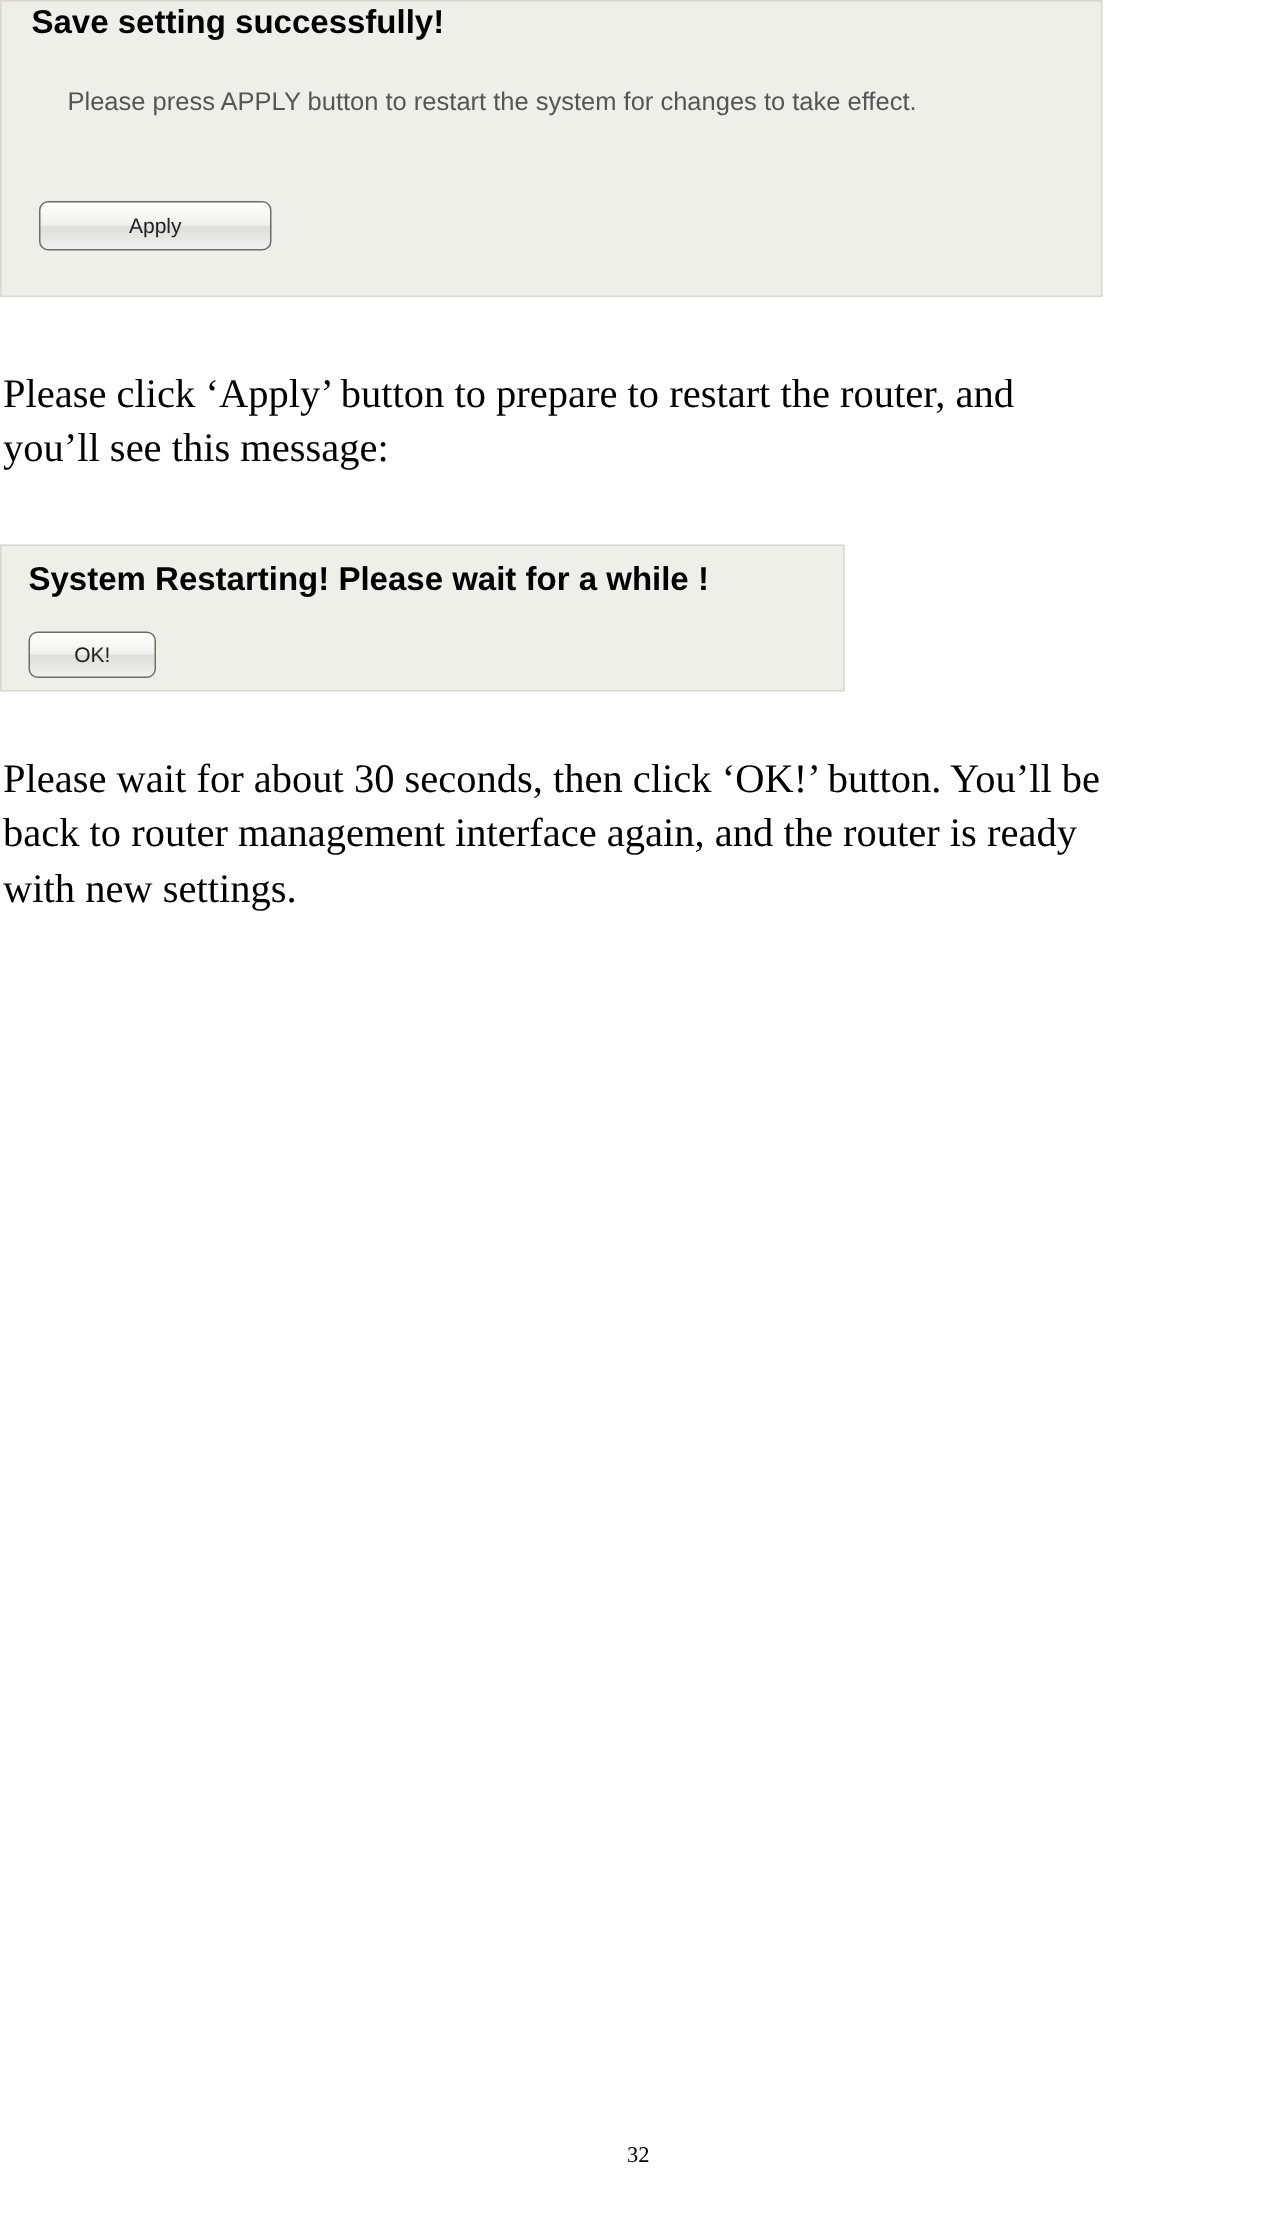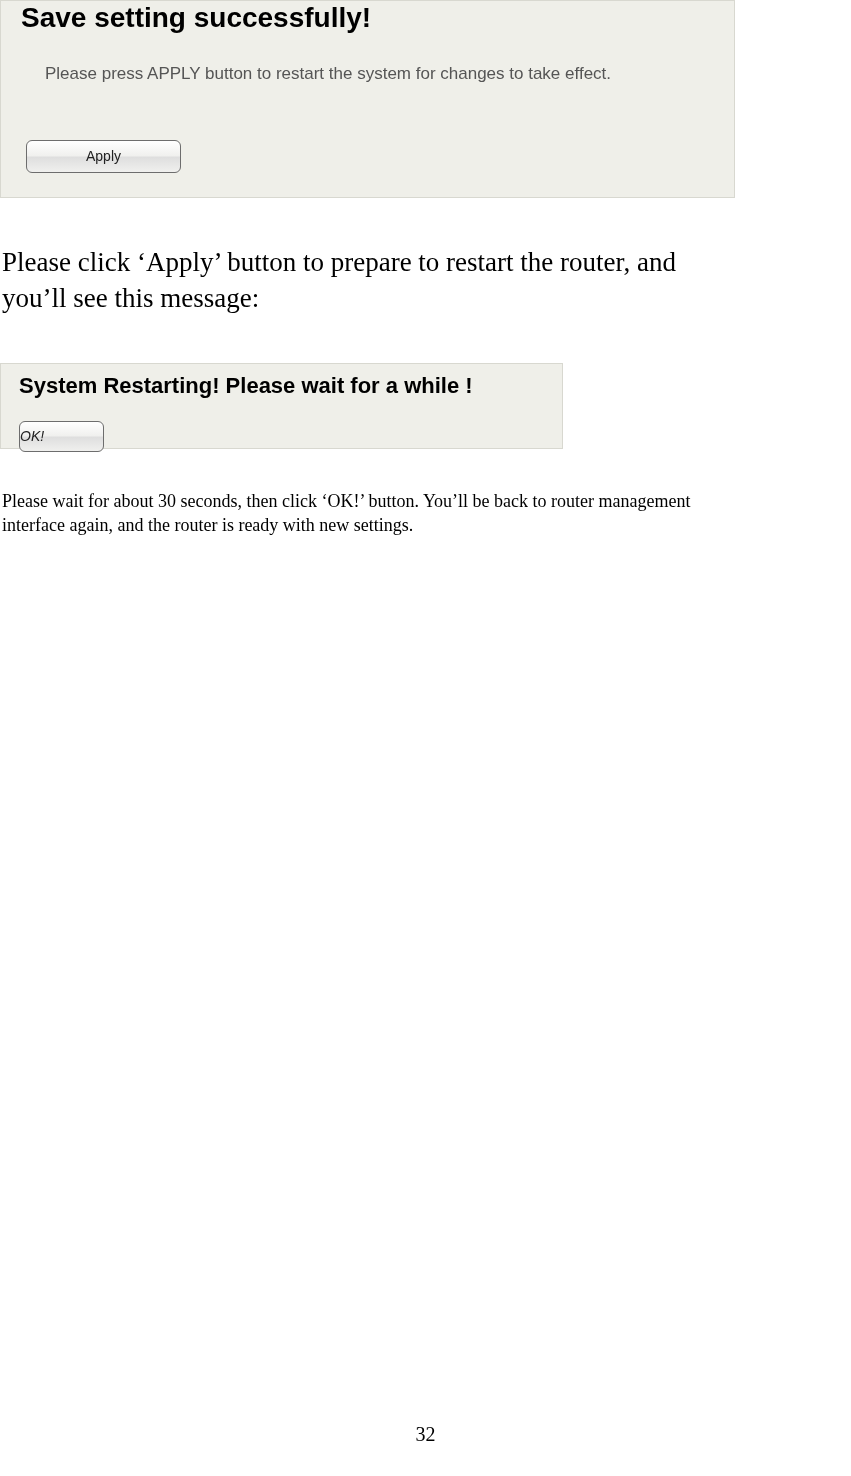--- a/index.html
+++ b/index.html
@@ -18,21 +18,21 @@
       margin-top: 0;
     }
     .panel1 {
       width: 735px;
       height: 198px;
       margin-left: 0;
     }
     .panel-heading {
       font-family: Arial, Helvetica, sans-serif;
       font-weight: bold;
-      font-size: 28px;
+      font-size: 22px;
       color: #000000;
       padding: 1px 0 0 20px;
     }
     .panel-instruction {
       font-family: Arial, Helvetica, sans-serif;
       font-size: 17px;
       color: #555555;
       padding: 30px 0 0 44px;
     }
     .apply-button {
@@ -52,21 +52,21 @@
     }
     .body-text {
       font-family: "Times New Roman", Times, serif;
       font-size: 27px;
       line-height: 1.35;
       padding: 46px 0 0 2px;
       width: 703px;
     }
     .panel2 {
       width: 563px;
-      height: 86px;
+      height: 98px;
       margin-top: 46px;
       margin-left: 0;
     }
     .panel2-heading {
       font-family: Arial, Helvetica, sans-serif;
       font-weight: bold;
       font-size: 22px;
       color: #000000;
       padding: 9px 0 0 18px;
     }
@@ -74,39 +74,39 @@
       display: inline-block;
       margin: 22px 0 0 18px;
       width: 85px;
       height: 31px;
       border: 1px solid #6d6d6d;
       border-radius: 6px;
       background: linear-gradient(to bottom, #ffffff 0%, #f0f0ee 48%, #dedede 52%, #f0f0ee 100%);
       font-family: Arial, Helvetica, sans-serif;
       font-size: 14px;
       color: #222222;
+      text-align: center;
       line-height: 28px;
       cursor: pointer;
-      font-style: italic;
     }
     .body-text2 {
       font-family: "Times New Roman", Times, serif;
-      font-size: 18px;
+      font-size: 27px;
       line-height: 1.35;
       padding: 40px 0 0 2px;
       width: 756px;
     }
     .page-number {
       position: absolute;
       bottom: 30px;
       left: 0;
       width: 851px;
       text-align: center;
       font-family: "Times New Roman", Times, serif;
-      font-size: 20px;
+      font-size: 15px;
       color: #000000;
     }
   </style>
 </head>
 <body>
 
 <div class="panel panel1">
   <div class="panel-heading">Save setting successfully!</div>
   <div class="panel-instruction">Please press APPLY button to restart the system for changes to take effect.</div>
   <div class="apply-button">Apply</div>

